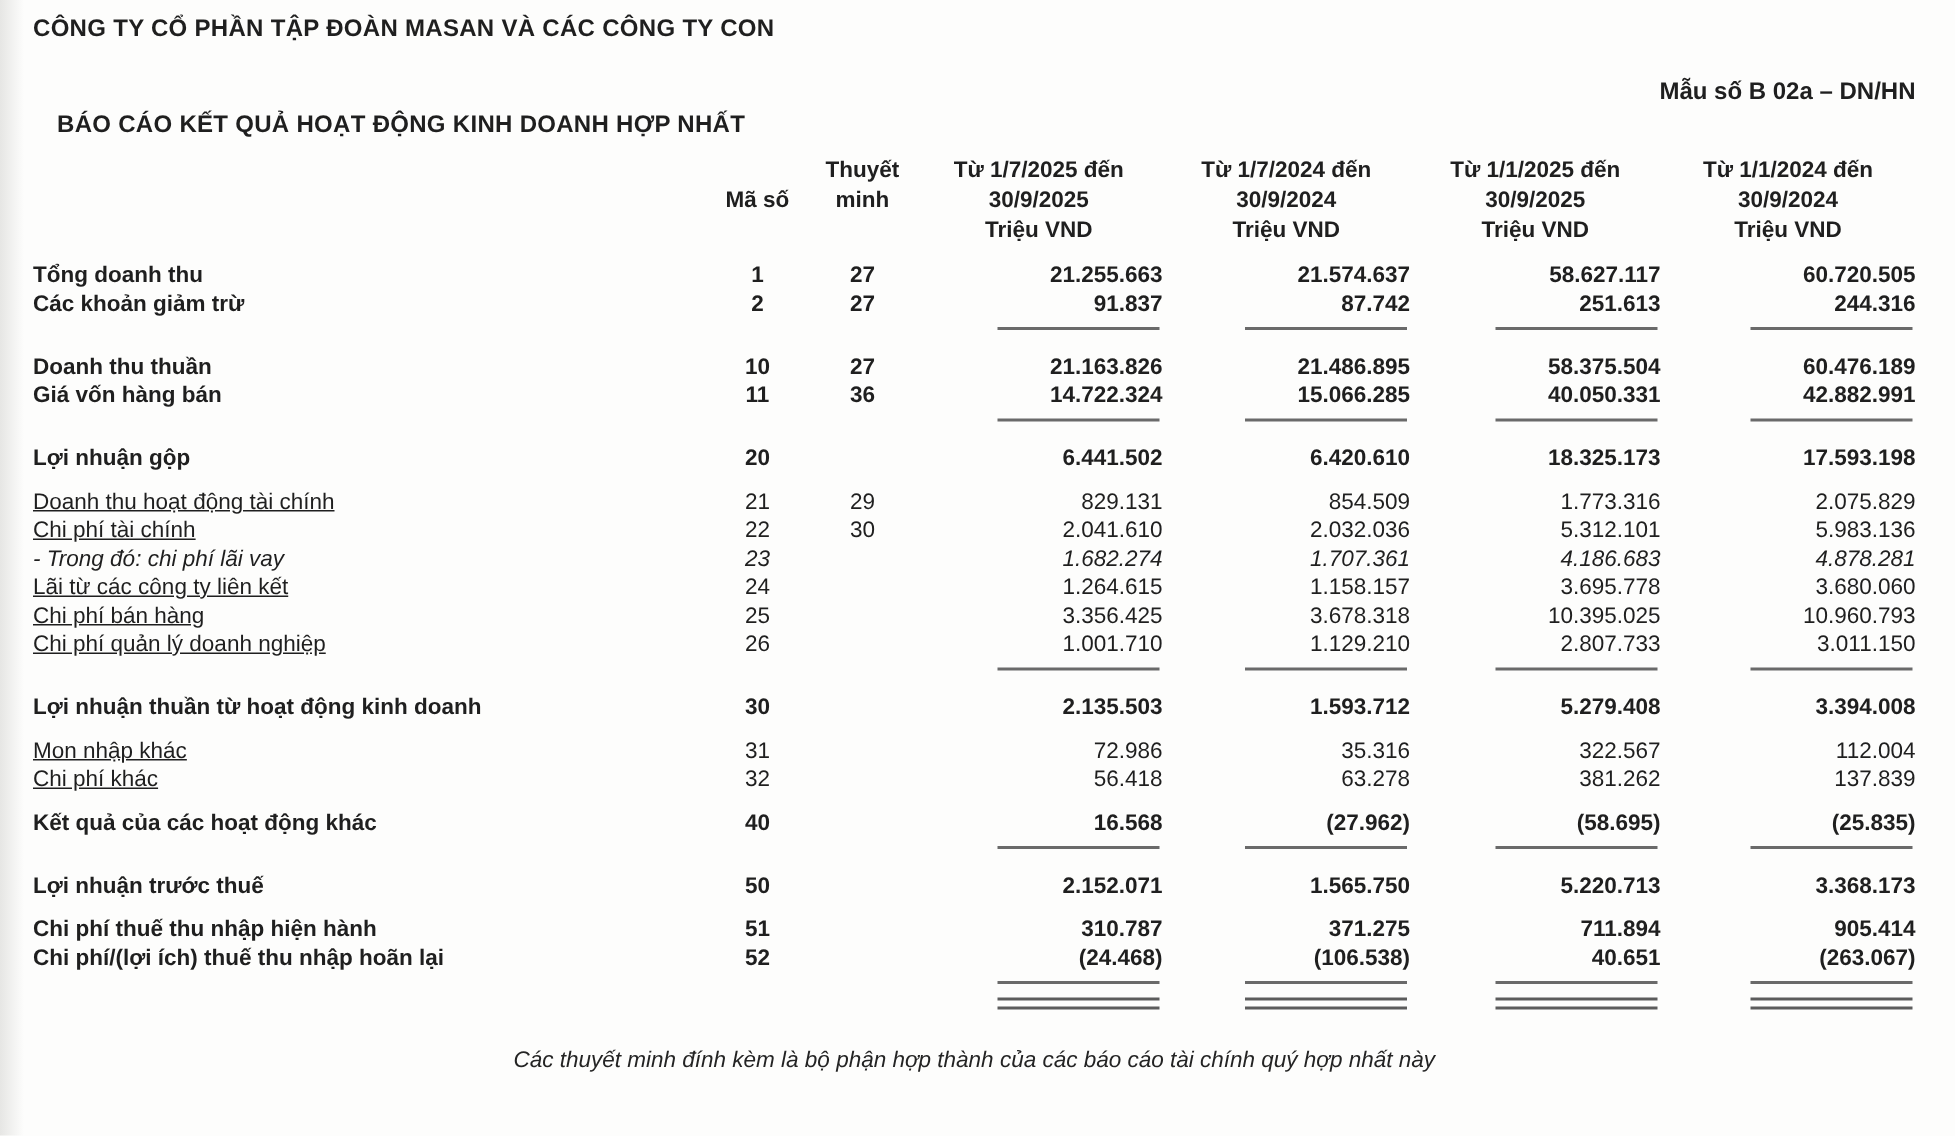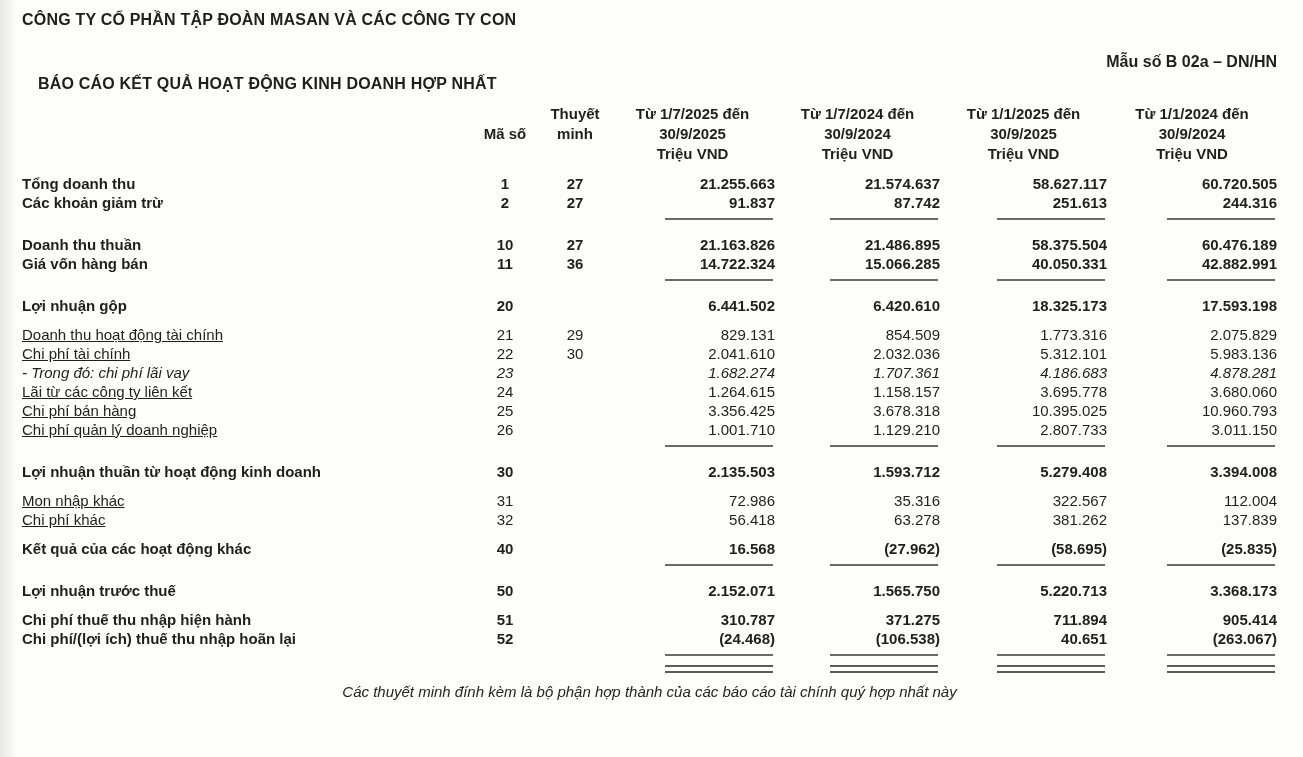--- a/index.html
+++ b/index.html
@@ -68,21 +68,21 @@
   .col-rule {
     height: 0; border-top: 2px solid #6a6a6a;
     width: 108px; margin: 6px 2px 0 auto;
   }
   .col-rule.double {
     height: 4px; border-top: 2px solid #5c5c5c; border-bottom: 2px solid #5c5c5c;
     margin-top: 4px;
   }
 
   .footnote {
-    margin-top: 8px; text-align: center; font-style: italic;
+    margin-top: 23px; text-align: center; font-style: italic;
     font-size: 15px; line-height: 19px; color: #242424;
   }
 </style>
 </head>
 <body>
 
 <div class="scan-edge"></div>
 
 <div class="page">
   <h1 class="company-name">CÔNG TY CỔ PHẦN TẬP ĐOÀN MASAN VÀ CÁC CÔNG TY CON</h1>

